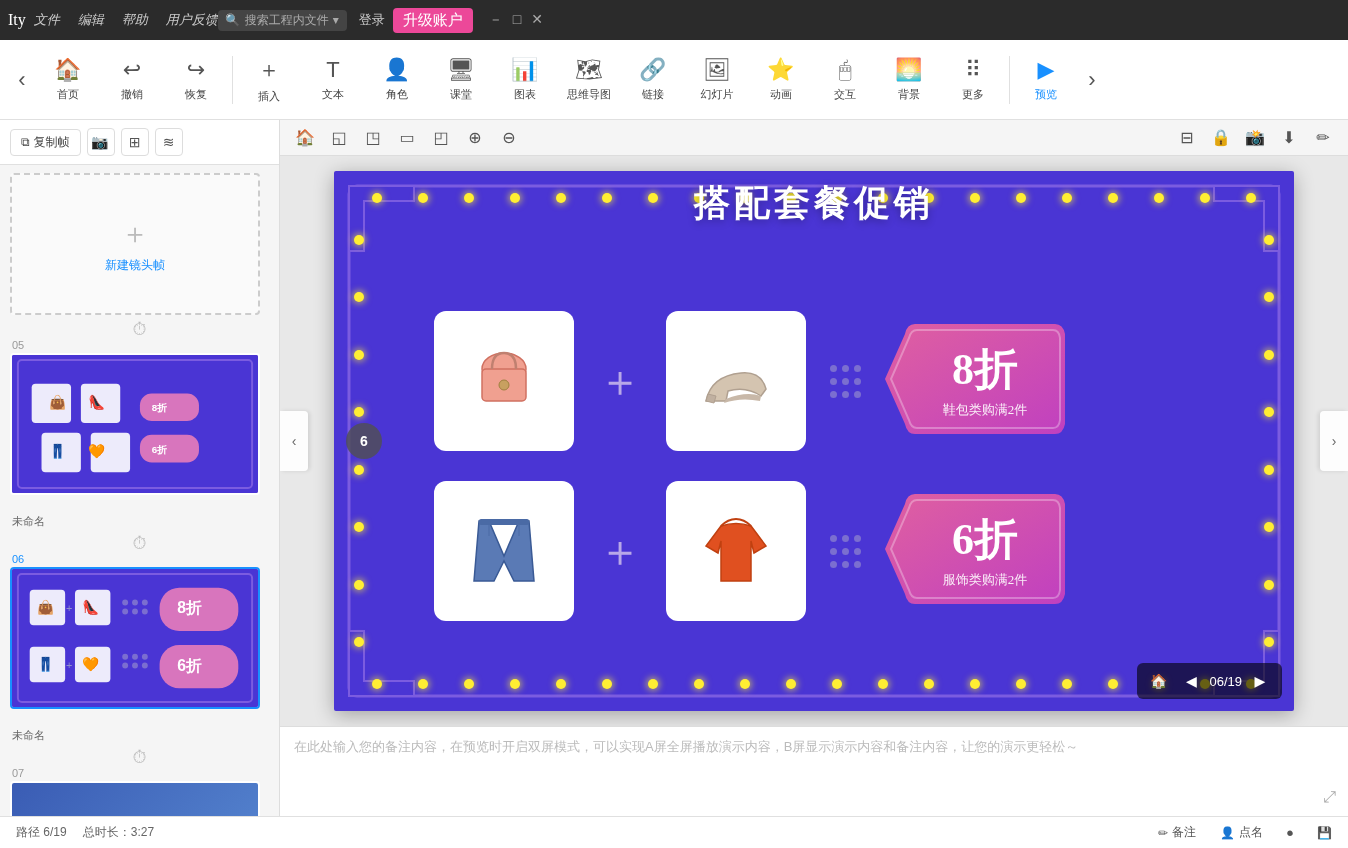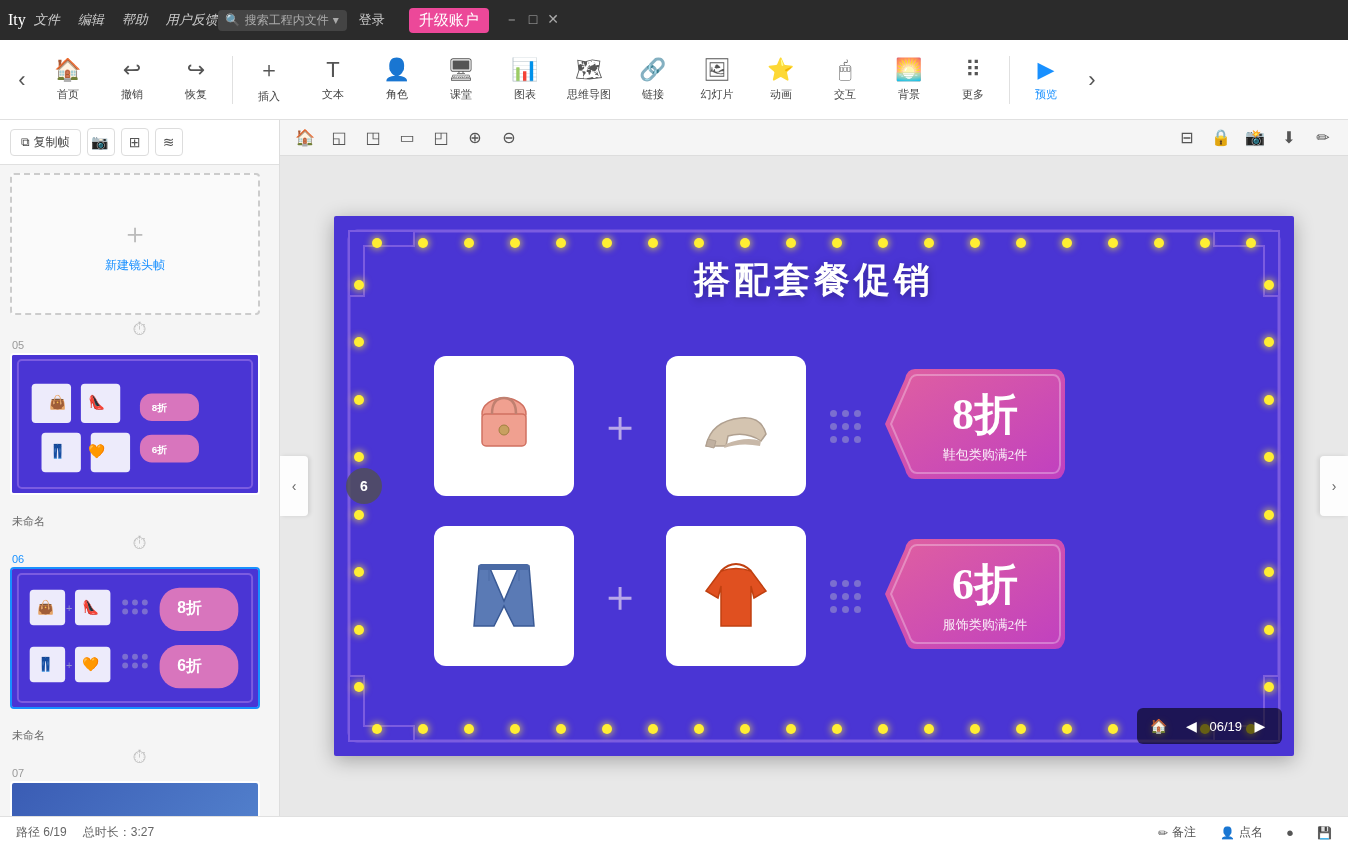--- a/index.html
+++ b/index.html
@@ -19,21 +19,21 @@
     .title-bar-logo { color: #fff; margin-right: 8px; font-size: 16px; font-family: Liberation Serif, serif; }
     .title-bar-menus { display: flex; gap: 18px; color: #ccc; font-size: 13px; }
     .title-bar-menus span { cursor: pointer; font-style: italic; }
     .title-bar-center { flex: 1; text-align: center; color: #ddd; font-size: 13px; }
     .title-bar-search {
       display: flex; align-items: center;
       background: #444; border-radius: 4px;
       padding: 2px 8px; margin-right: 12px;
       color: #aaa; font-size: 12px; gap: 4px;
     }
-    .title-bar-actions { display: flex; align-items: center; gap: 24px; }
+    .title-bar-actions { display: flex; align-items: center; gap: 8px; }
     .btn-login { color: #ccc; font-size: 13px; cursor: pointer; }
     .btn-upgrade {
       background: #ec4899; color: #fff;
       border-radius: 4px; padding: 3px 10px;
       font-size: 15px; cursor: pointer; font-weight: normal;
     }
     .title-bar-winctrl { display: flex; gap: 10px; margin-left: 16px; color: #aaa; font-size: 14px; }
     .title-bar-winctrl span { cursor: pointer; }
 
     
@@ -225,21 +225,21 @@
       padding: 0 16px; font-size: 12px; color: #666;
       flex-shrink: 0;
     }
     .status-bar-right {
       margin-left: auto; display: flex; align-items: center; gap: 24px;
     }
     .status-action {
       display: flex; align-items: center; gap: 4px; cursor: pointer; color: #555;
     }
     .slide-title {
-      position: absolute; top: 40px; left: 50%; transform: translateX(-50%);
+      position: absolute; top: 8px; left: 50%; transform: translateX(-50%);
       font-size: 36px; font-weight: bold; color: #fff;
       white-space: nowrap;
       text-shadow: 0 2px 8px rgba(0,0,0,0.3);
       font-family: 'Microsoft YaHei', sans-serif;
       letter-spacing: 4px;
     }
 
     
     .product-row {
       position: absolute;
@@ -756,20 +756,24 @@
           <div class="slide-ctrl-btn">◀</div>
           <span>06/19</span>
           <div class="slide-ctrl-btn">▶</div>
         </div>
       </div>
 
       <div class="slide-next-arrow">›</div>
 
     </div>
 
+    <div class="notes-area">
+      <div class="notes-text">在此处输入您的备注内容，在预览时开启双屏模式，可以实现A屏全屏播放演示内容，B屏显示演示内容和备注内容，让您的演示更轻松～</div>
+      <div class="notes-expand">⤢</div>
+    </div>
 
   </div>
 </div>
 
 <div class="status-bar">
   <span>路径 6/19</span>
   <span style="margin-left:16px;">总时长：3:27</span>
   <div class="status-bar-right">
     <div class="status-action">
       <span>✏</span>

